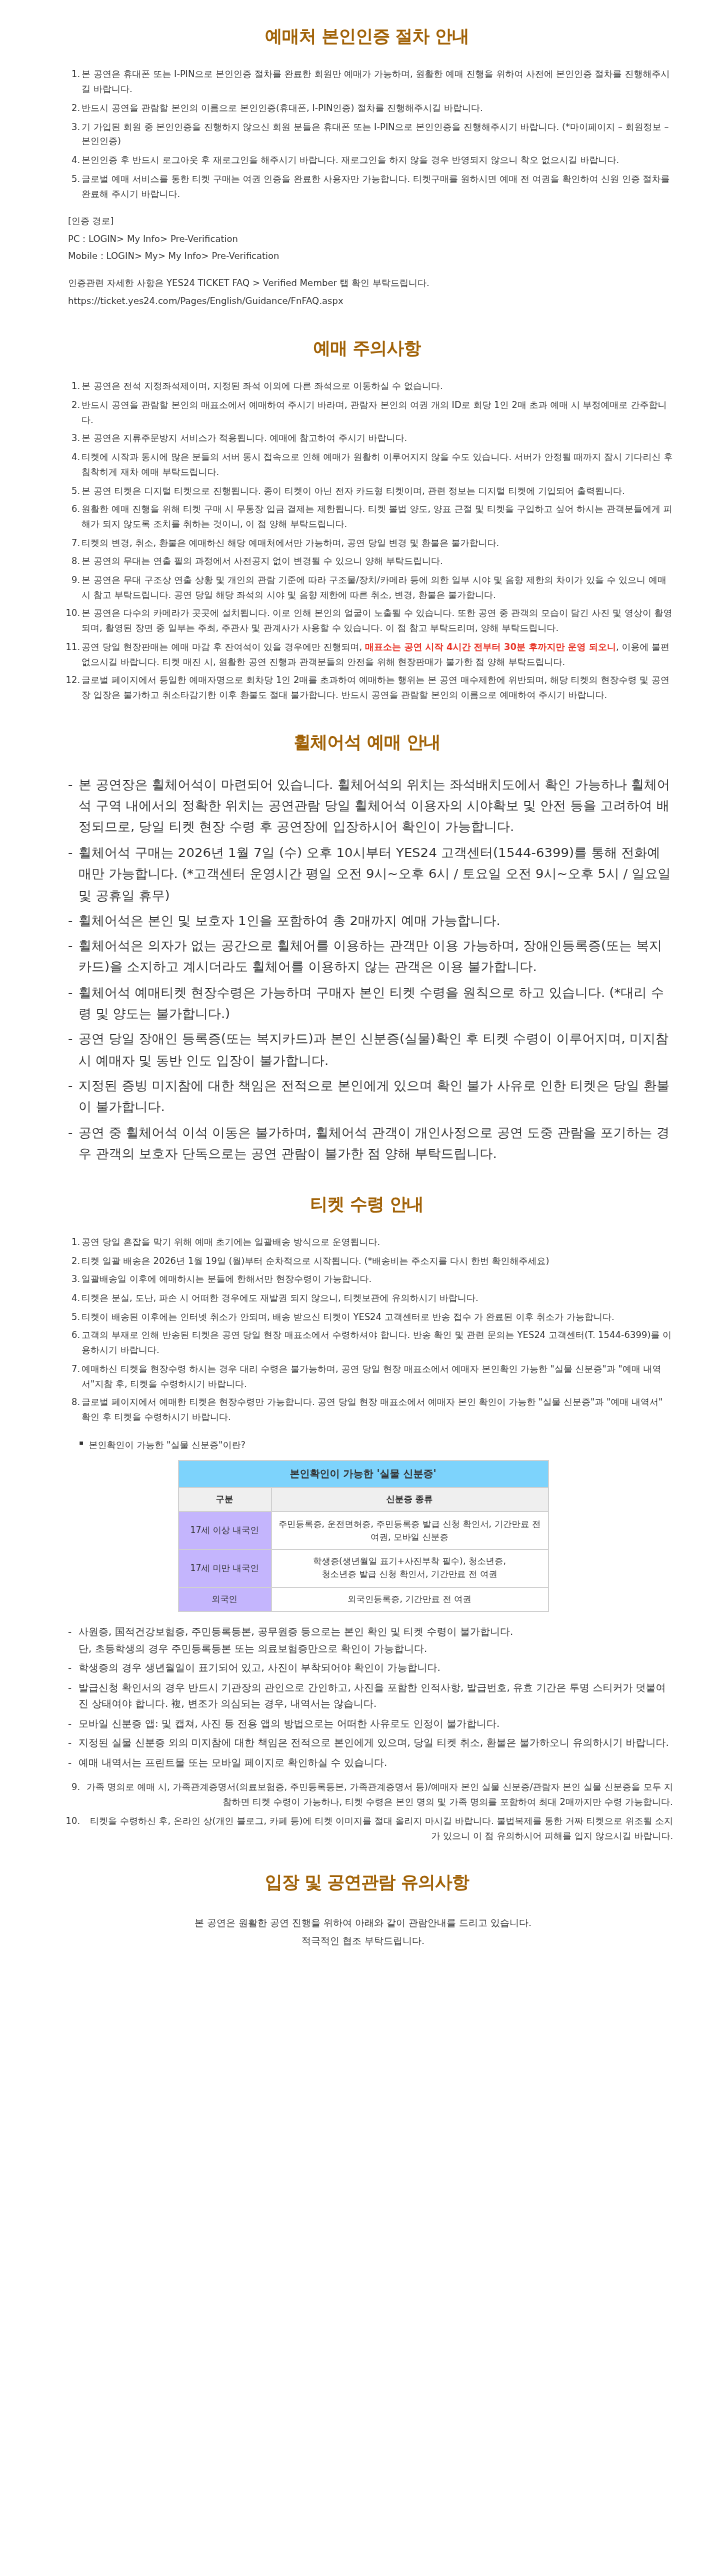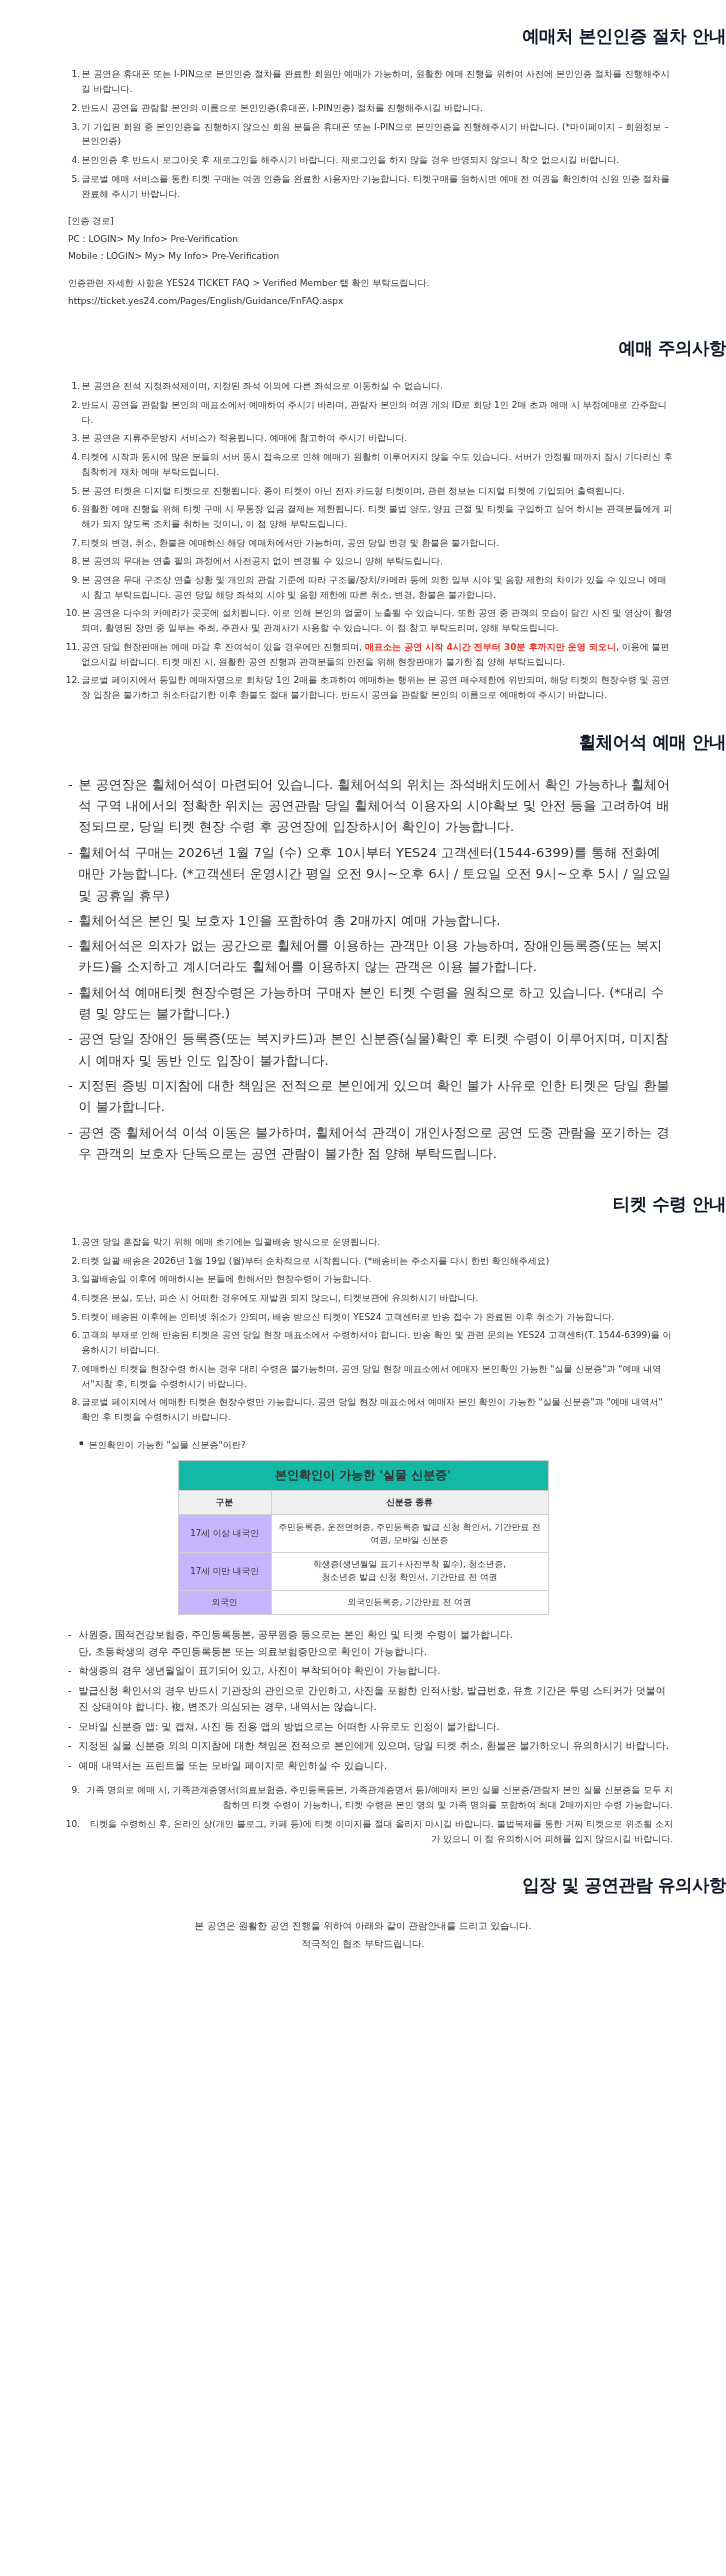--- a/index.html
+++ b/index.html
@@ -14,24 +14,24 @@
     font-size: 9px;
     line-height: 1.6;
   }
   .page {
     width: 726px;
     margin: 0 auto;
     padding: 0 0 15px 0;
     box-sizing: border-box;
   }
   h1.section-title {
-    text-align: right;
+    text-align: center;
     font-size: 17.4px;
     font-weight: bold;
-    color: #0f172a;
+    color: #a16207;
     margin: 26px 0 16.6px 0;
     letter-spacing: -0.4px;
     padding-left: 8px;
   }
   h1.section-title.first {
     margin-top: 23px;
   }
   .block {
     padding: 0 53px;
     box-sizing: border-box;
@@ -121,23 +121,23 @@
     text-align: center;
     vertical-align: middle;
     line-height: 1.5;
     color: #333;
   }
   table.sinbun th {
     background: #efefef;
     font-weight: bold;
   }
   table.sinbun .caption-row th {
-    background: #14b8a6;
+    background: #7dd3fc;
     font-weight: bold;
-    font-size: 12px;
+    font-size: 10px;
   }
   table.sinbun td.col1 {
     width: 83px;
     background: #c4b5fd;
   }
   .sub-bullets {
     padding: 0 0 0 15px;
     margin: 0;
     list-style: none;
   }

